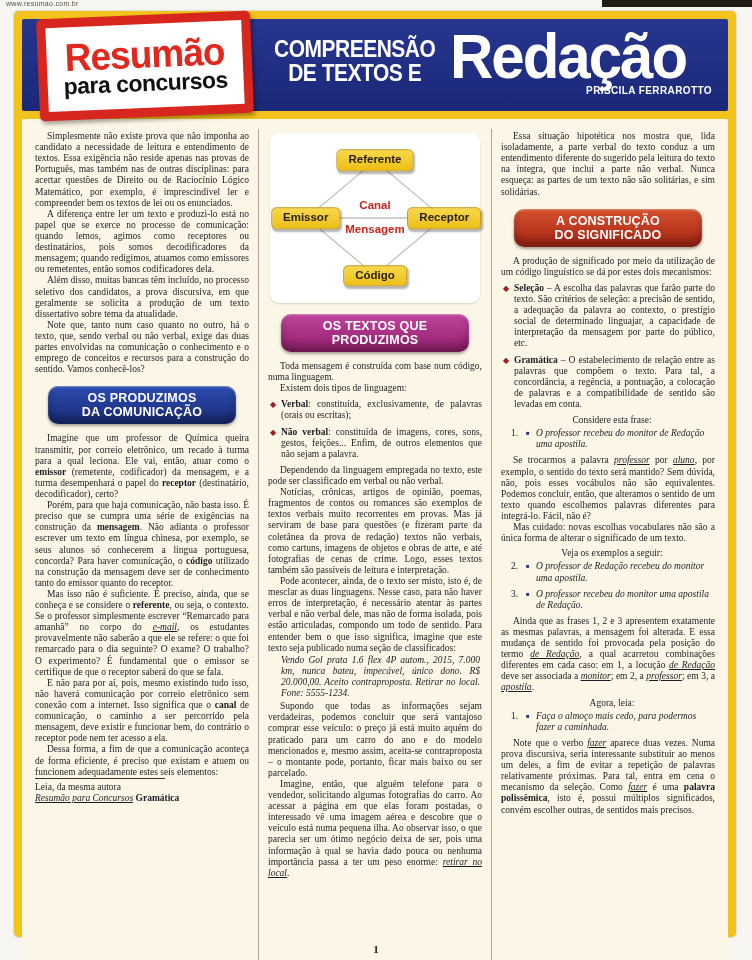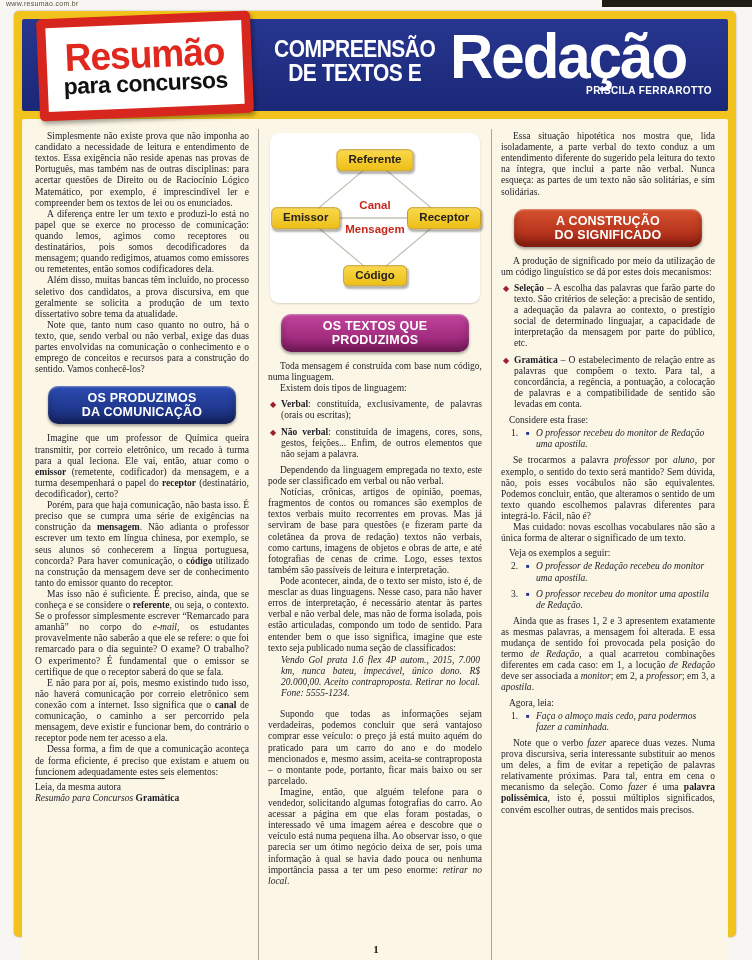--- a/index.html
+++ b/index.html
@@ -1,19 +1,19 @@
 <!DOCTYPE html>
 <html lang="pt"><head>
 <meta charset="utf-8">
 <style>
   html,body{margin:0;padding:0;}
   body{width:752px;height:960px;position:relative;overflow:hidden;background:#f7f6f2;
        font-family:"Liberation Serif",serif;}
   .b{font-weight:bold;}
-  .i{font-style:italic;}
+  .i{font-style:italic;text-decoration:underline;}
 
   .scan-url{position:absolute;top:0;left:6px;font:7px "Liberation Sans",sans-serif;color:#55503e;letter-spacing:.3px;}
   .scan-bar{position:absolute;top:0;right:0;width:150px;height:7px;background:#201d14;}
 
   .frame{position:absolute;left:14px;top:11px;width:722px;height:926px;background:#f2c31c;
          border-radius:5px;box-sizing:border-box;padding:8px;box-shadow:0 0 2px rgba(0,0,0,.35);}
 
   
   .banner{position:relative;height:92px;background:linear-gradient(#27368f,#1b2878);border-radius:2px;}
   .logo{position:absolute;left:16px;top:-4px;width:196px;height:84px;background:#fff;
@@ -30,39 +30,39 @@
                  font:bold 10px/1 "Liberation Sans",sans-serif;letter-spacing:.4px;}
 
   
   .content{display:flex;height:912px;margin-top:8px;background:#fbf6e5;border-radius:2px;
            padding:10px 4px 4px;box-sizing:border-box;}
   .col{flex:1 1 0;padding:2px 9px 0;overflow:hidden;font-size:9.5px;line-height:1.17;color:#1d1c26;
        text-align:justify;}
   .col-sep{border-right:1px solid #aaa49a;}
 
   .para{margin:0;text-indent:12px;}
-  .lead{margin:4px 0 1px 8px;text-indent:0;text-align:left;}
+  .lead{margin:4px 0 1px 8px;text-indent:0;text-align:center;}
 
   .sec-head{width:86%;margin:11px auto 9px;border-radius:10px;padding:5px 2px;text-align:center;
             color:#fff;font:bold 12.5px/1.12 "Liberation Sans",sans-serif;letter-spacing:.2px;
             box-shadow:0 2px 3px rgba(0,0,0,.35), inset 0 -6px 9px rgba(0,0,0,.28), inset 0 1px 2px rgba(255,255,255,.4);}
   .sec-blue{background:linear-gradient(#2c4cb2,#192a75);}
   .sec-magenta{background:linear-gradient(#c2449d,#8f1e6c);}
   .sec-red{background:linear-gradient(#d6512e,#a52413);}
 
   .bullet{display:flex;margin:5px 0 5px 2px;}
   .bullet-icon{flex:0 0 11px;color:#9d1f2e;font-size:8px;line-height:1.5;}
   .bullet-text{flex:1;}
 
   .example{display:flex;margin:2px 0 5px 10px;text-align:left;}
   .ex-num{flex:0 0 15px;}
   .ex-sq{flex:0 0 10px;color:#27368f;font-size:6px;line-height:1.7;}
   .ex-text{flex:1;font-style:italic;}
 
-  .ad{margin:1px 2px 10px 13px;font-style:italic;}
+  .ad{margin:1px 2px 2px 13px;font-style:italic;}
 
   .footnote{margin-top:0;text-align:left;}
   .footnote-rule{width:130px;border-top:1px solid #333;margin-bottom:3px;}
 
   
   .diagram{position:relative;height:170px;margin:2px 2px 4px;background:#fff;border-radius:9px;
            box-shadow:0 1px 2px rgba(0,0,0,.15);}
   .diagram svg{position:absolute;inset:0;width:100%;height:100%;}
   .node{position:absolute;transform:translate(-50%,-50%);padding:4px 11px;border-radius:5px;
         background:linear-gradient(#f9d84a,#edbf17);border:1px solid #c2940e;

